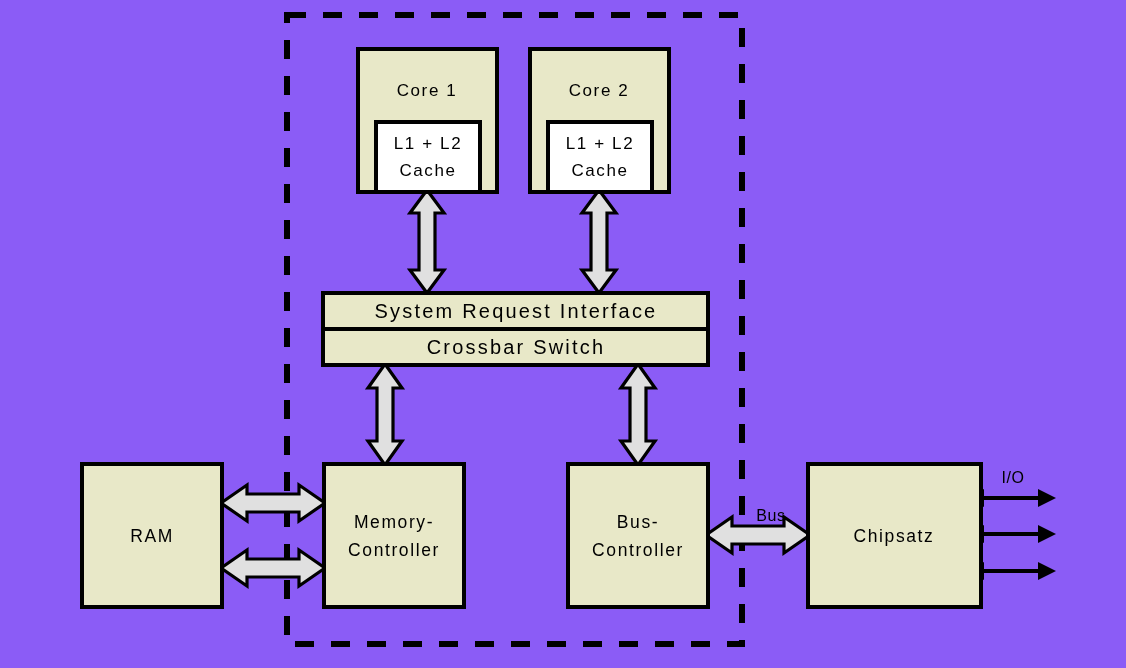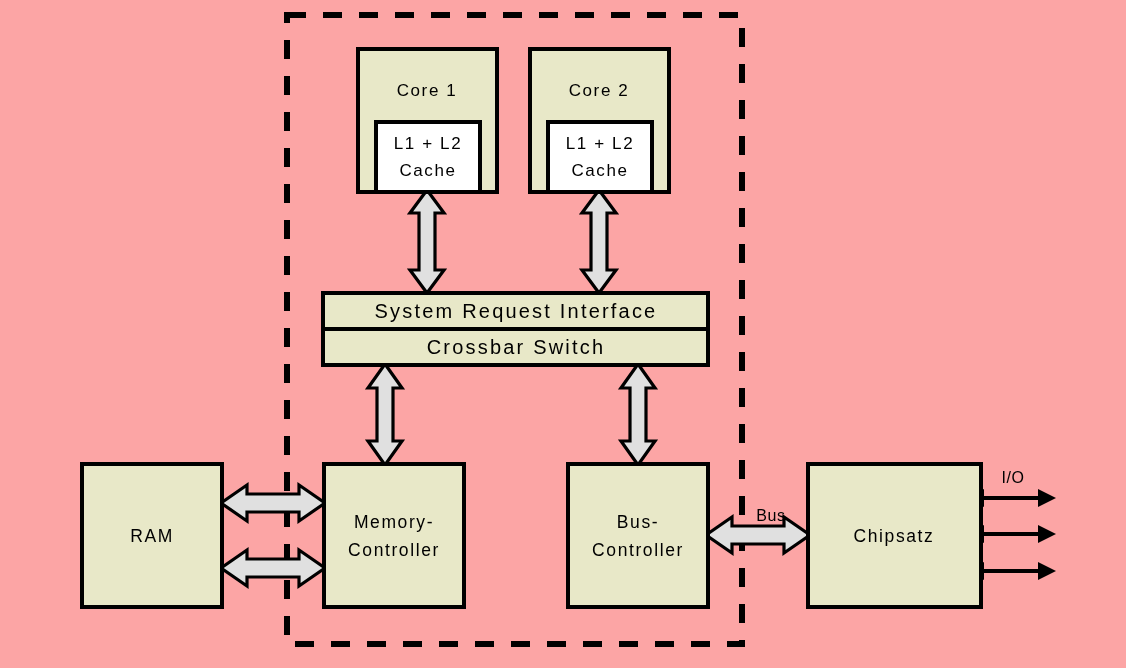--- a/index.html
+++ b/index.html
@@ -8,21 +8,21 @@
     padding: 0;
     background: #ffffff;
   }
   body {
     font-family: "Liberation Sans", sans-serif;
   }
   #canvas {
     position: relative;
     width: 1126px;
     height: 668px;
-    background: #fca5a5;
+    background: #8b5cf6;
     overflow: hidden;
   }
   #canvas svg {
     position: absolute;
     top: 0;
     left: 0;
   }
   .blk-label {
     font-family: "Liberation Sans", sans-serif;
     letter-spacing: 1.6px;

